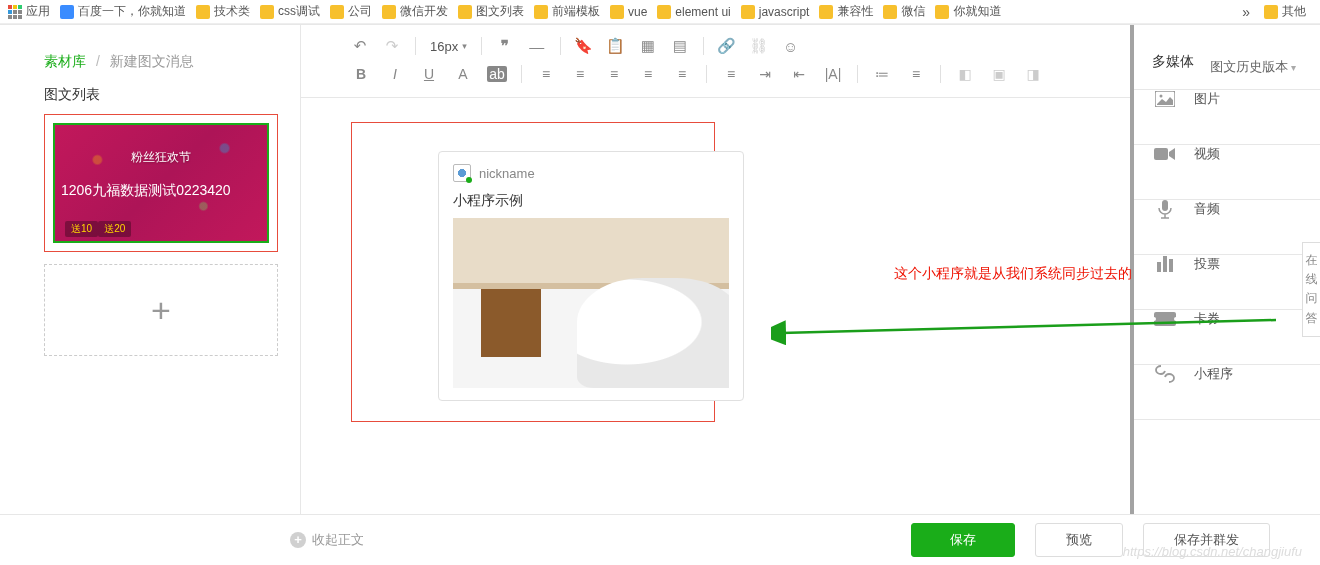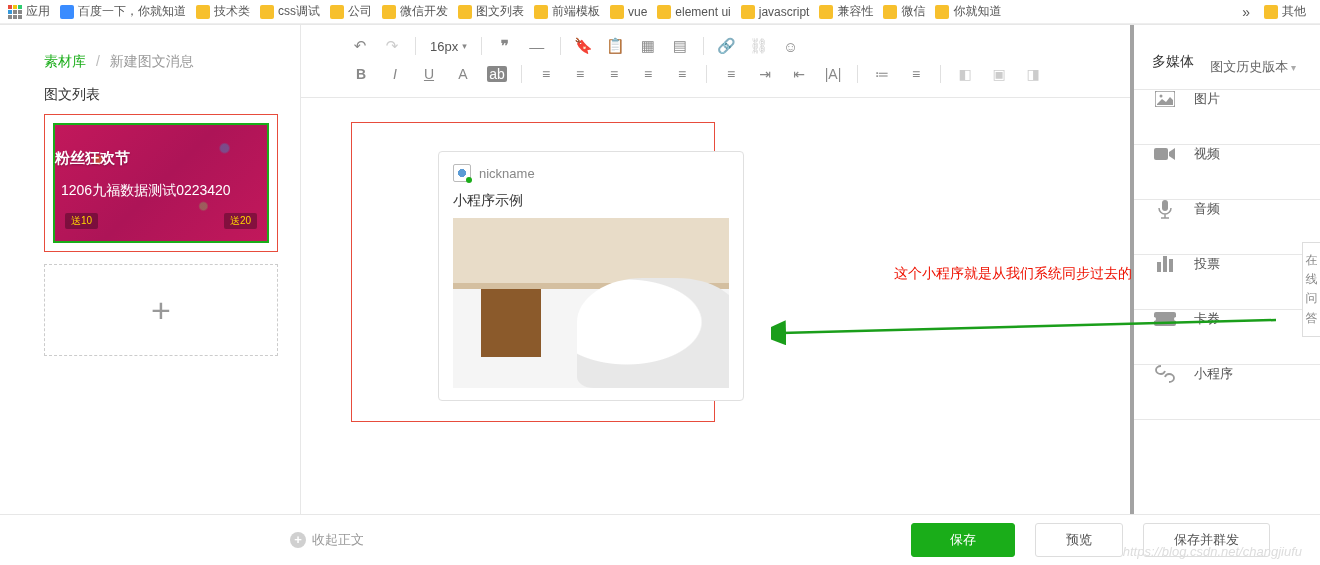--- a/index.html
+++ b/index.html
@@ -20,22 +20,22 @@
 .lcol{width:300px;padding:28px 28px 0 44px}
 .bc{margin-bottom:15px;font-size:14px}
 .bc .a{color:#1aad19}
 .bc .sep{color:#bbb;margin:0 6px}
 .bc .b{color:#999}
 .llbl{color:#333;margin-bottom:10px;font-size:14px}
 .card{border:1px solid #e74c3c;padding:8px;width:234px}
 .thumb{border:2px solid #1aad19;width:216px;height:120px;position:relative;background:linear-gradient(135deg,#c2185b 0%,#ad1457 50%,#c2185b 100%);display:flex;align-items:center;justify-content:center}
 .thumb::before{content:"";position:absolute;inset:0;background:radial-gradient(circle at 20% 30%,rgba(255,200,0,.3) 2%,transparent 3%),radial-gradient(circle at 80% 20%,rgba(0,200,255,.3) 2%,transparent 3%),radial-gradient(circle at 70% 70%,rgba(100,255,100,.3) 2%,transparent 3%)}
 .thumb .txt{position:absolute;left:6px;top:56px;color:#fff;font-size:14px;width:200px;line-height:1.4;z-index:2}
-.thumb .ban{position:absolute;top:24px;width:100%;text-align:left;color:#fff;font-size:15px;font-weight:bold;text-shadow:0 1px 2px rgba(0,0,0,.3)}
-.thumb .bot{position:absolute;bottom:12px;left:10px;right:10px;display:flex;justify-content:space-between;font-size:10px}
+.thumb .ban{position:absolute;top:24px;width:100%;text-align:center;color:#fff;font-size:12px;font-weight:normal;text-shadow:0 1px 2px rgba(0,0,0,.3)}
+.thumb .bot{position:absolute;bottom:4px;left:10px;right:10px;display:flex;font-size:10px}
 .thumb .bot span{background:rgba(0,0,0,.3);color:#ffd700;padding:1px 6px;border-radius:2px}
 .addbox{margin-top:12px;border:1px dashed #ccc;width:234px;height:92px;display:flex;align-items:center;justify-content:center;cursor:pointer}
 .addbox .plus{font-size:34px;color:#999;font-weight:200}
 .ccol{flex:1;border-left:1px solid #e7e7e7;display:flex;flex-direction:column;position:relative}
 .tbar{padding:12px 50px 6px;display:flex;align-items:center;gap:14px;color:#888}
 .tbar .sep{width:1px;height:18px;background:#e0e0e0}
 .tbar .btn{width:18px;height:18px;display:flex;align-items:center;justify-content:center;cursor:pointer;font-size:15px}
 .tbar .fs{font-size:13px;color:#555;display:flex;align-items:center;gap:2px}
 .tbar .dd::after{content:"▾";font-size:9px;margin-left:2px;color:#888}
 .tbar2{padding:4px 50px 14px;display:flex;align-items:center;gap:14px;color:#888;border-bottom:1px solid #e7e7e7}

